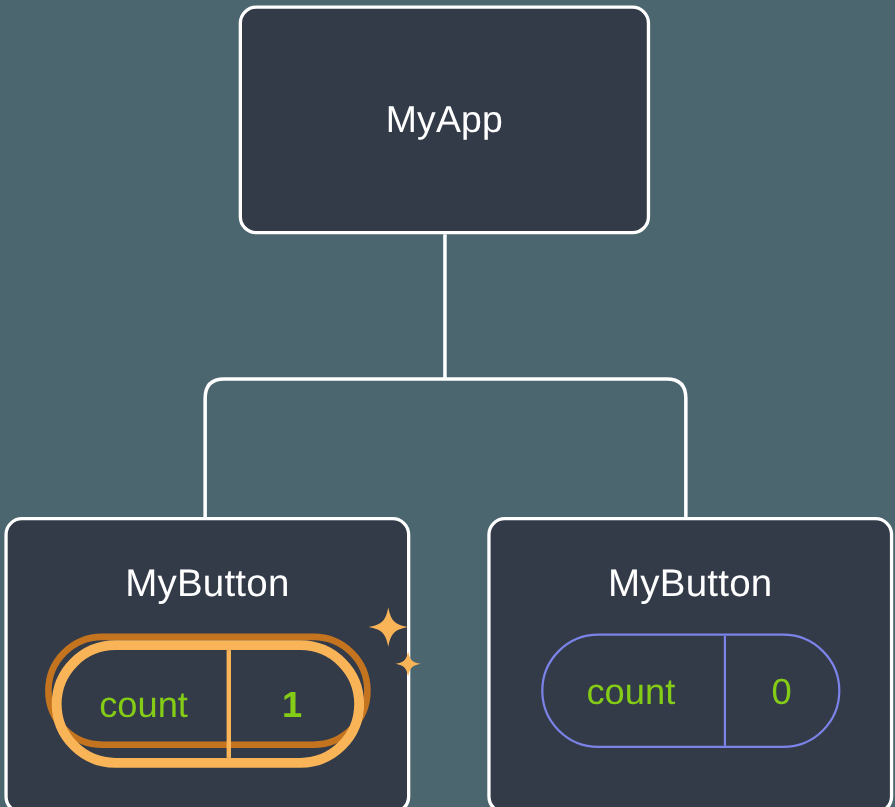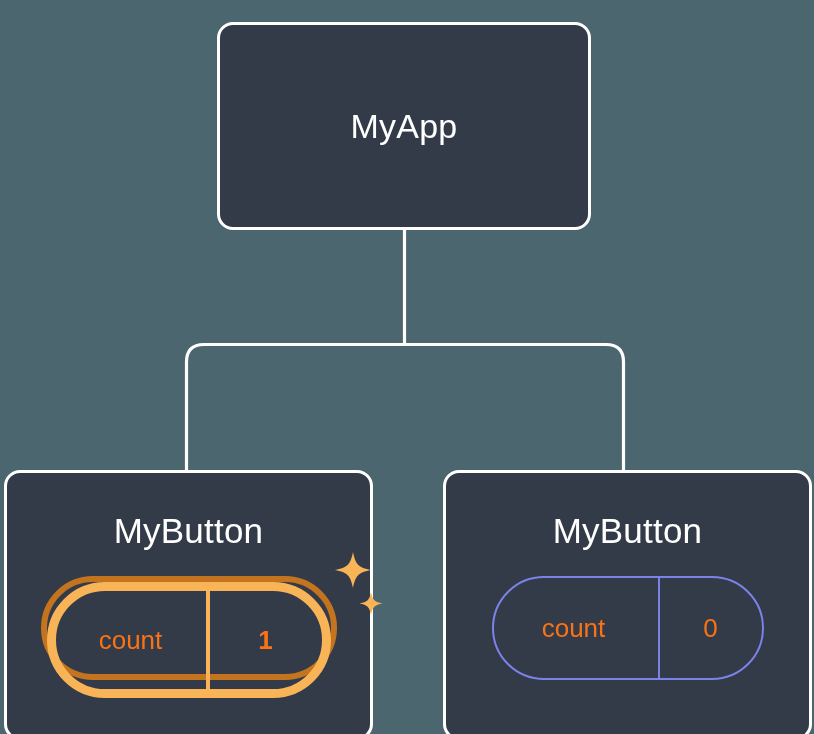--- a/index.html
+++ b/index.html
@@ -43,21 +43,20 @@
     display: flex;
     flex-direction: column;
     align-items: center;
   }
   .card-root {
     left: 217px;
     top: 5px;
     width: 374px;
     height: 208px;
     justify-content: center;
-    margin-top: 17px;
   }
   .card-left {
     left: 4px;
     top: 470px;
     width: 369px;
     height: 270px;
     padding-top: 40px;
   }
   .card-right {
     left: 443px;
@@ -92,22 +91,22 @@
     display: flex;
     align-items: stretch;
     height: 104px;
     border-radius: 56px;
     background: transparent;
   }
   .pill-key, .pill-val {
     display: flex;
     align-items: center;
     justify-content: center;
-    font-size: 26px;
-    color: #f97316;
+    font-size: 33px;
+    color: #84cc16;
     line-height: 1;
   }
 
   
   .pill-plain {
     border: 2px solid #7c83e8;
     width: 272px;
   }
   .pill-plain .pill-key {
     flex: 0 0 160px;

